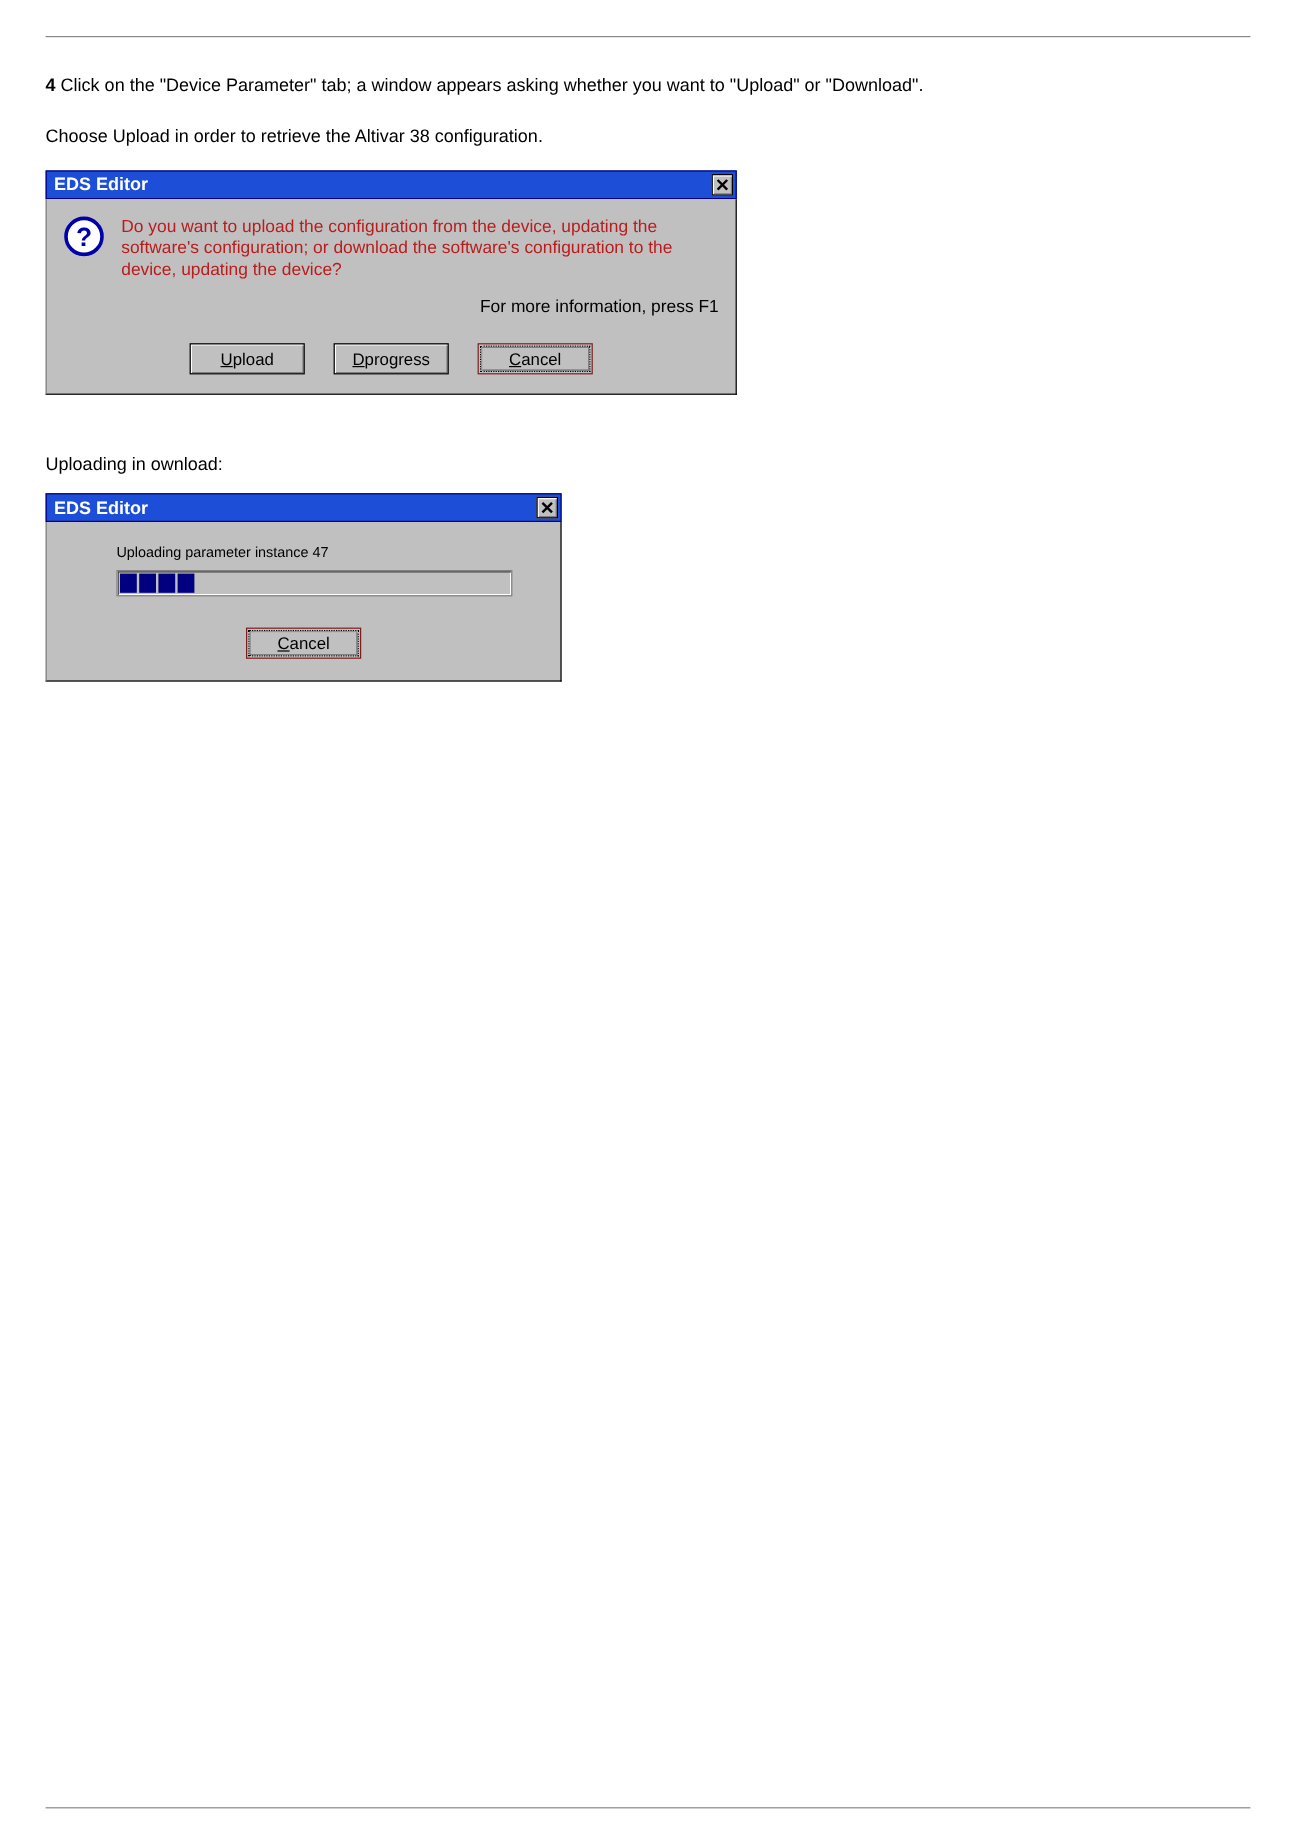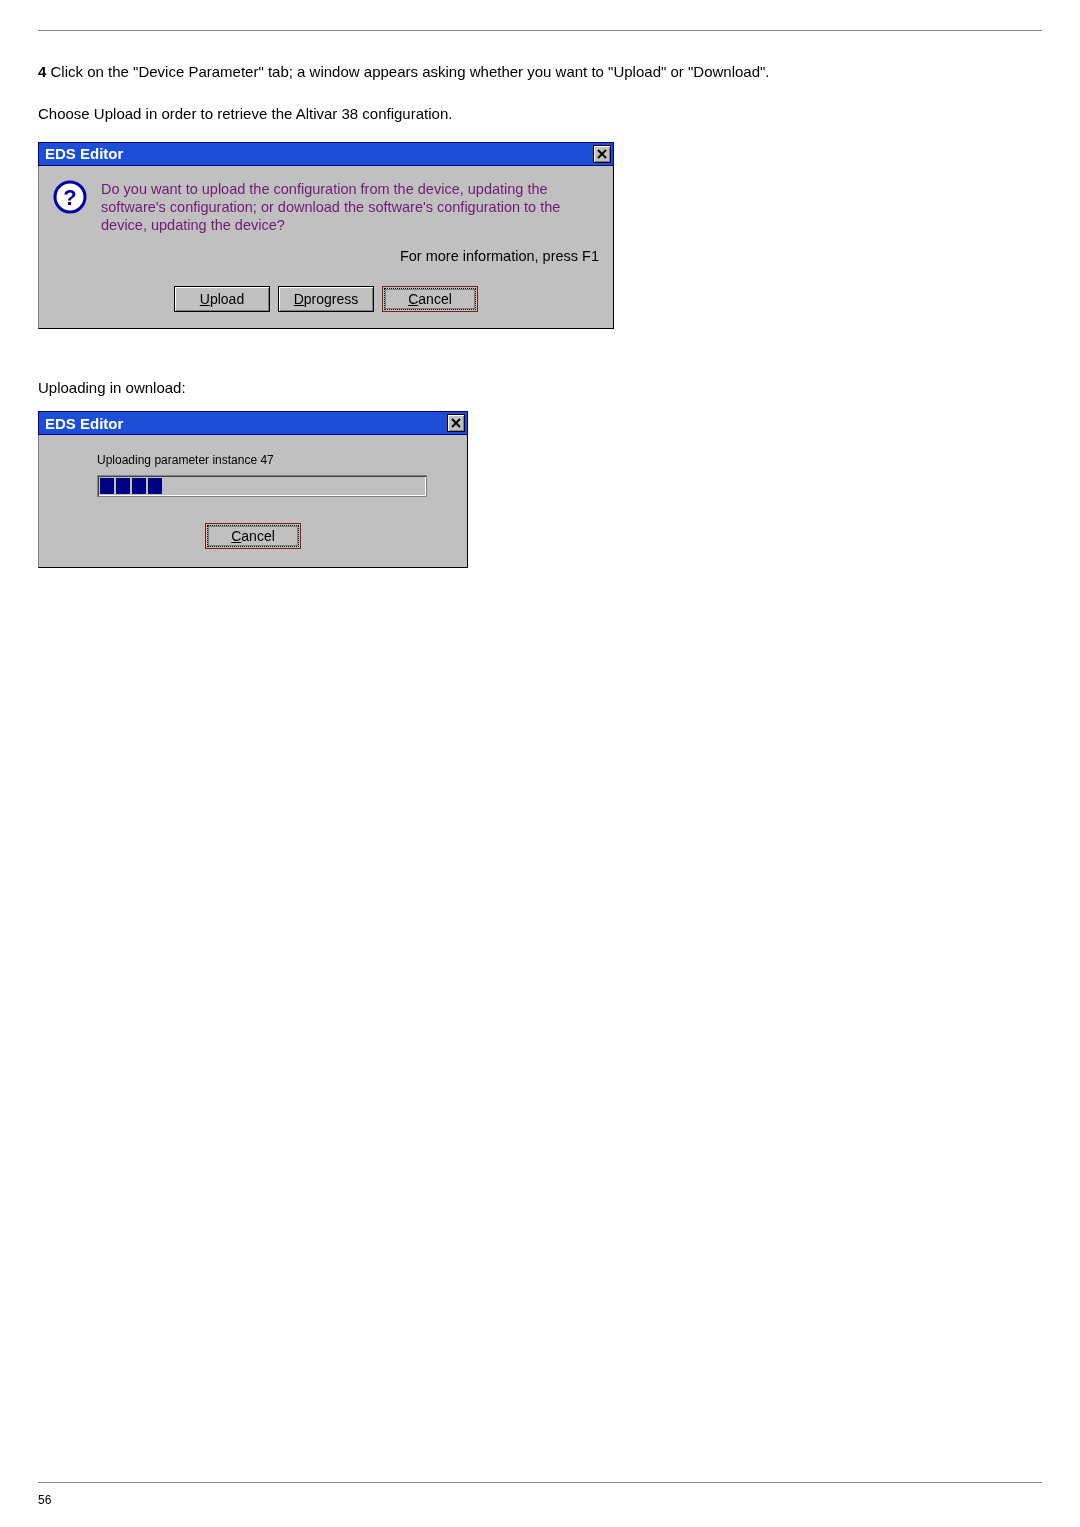--- a/index.html
+++ b/index.html
@@ -85,32 +85,32 @@
     align-items: flex-start;
     gap: 14px;
   }
   .qicon {
     width: 34px;
     height: 34px;
     flex: 0 0 auto;
   }
   .msg-text {
     font-size: 14.5px;
-    color: #701a75;
+    color: #b91c1c;
     line-height: 1.25;
   }
   .msg-sub {
     font-size: 14.5px;
     margin-top: 14px;
     margin-left: 48px;
     text-align: right;
   }
   .btn-row {
     display: flex;
-    gap: 8px;
+    gap: 24px;
     justify-content: center;
     margin-top: 22px;
   }
   button.win-btn {
     font-family: Arial, Helvetica, sans-serif;
     font-size: 14px;
     background: #c0c0c0;
     border: 1px solid #000;
     box-shadow: inset 1px 1px 0 #fff, inset -1px -1px 0 #808080;
     padding: 2px 0;
@@ -249,15 +249,14 @@
       <div class="progress-btn-row">
         <span class="btn-default-wrap">
           <button class="win-btn"><span class="mnemonic">C</span><span>ancel</span></button>
         </span>
       </div>
     </div>
   </div>
 
   <div class="page-footer">
     <hr class="hr-bottom">
-    <div class="page-num">56</div>
   </div>
 </div>
 
 </body></html>

